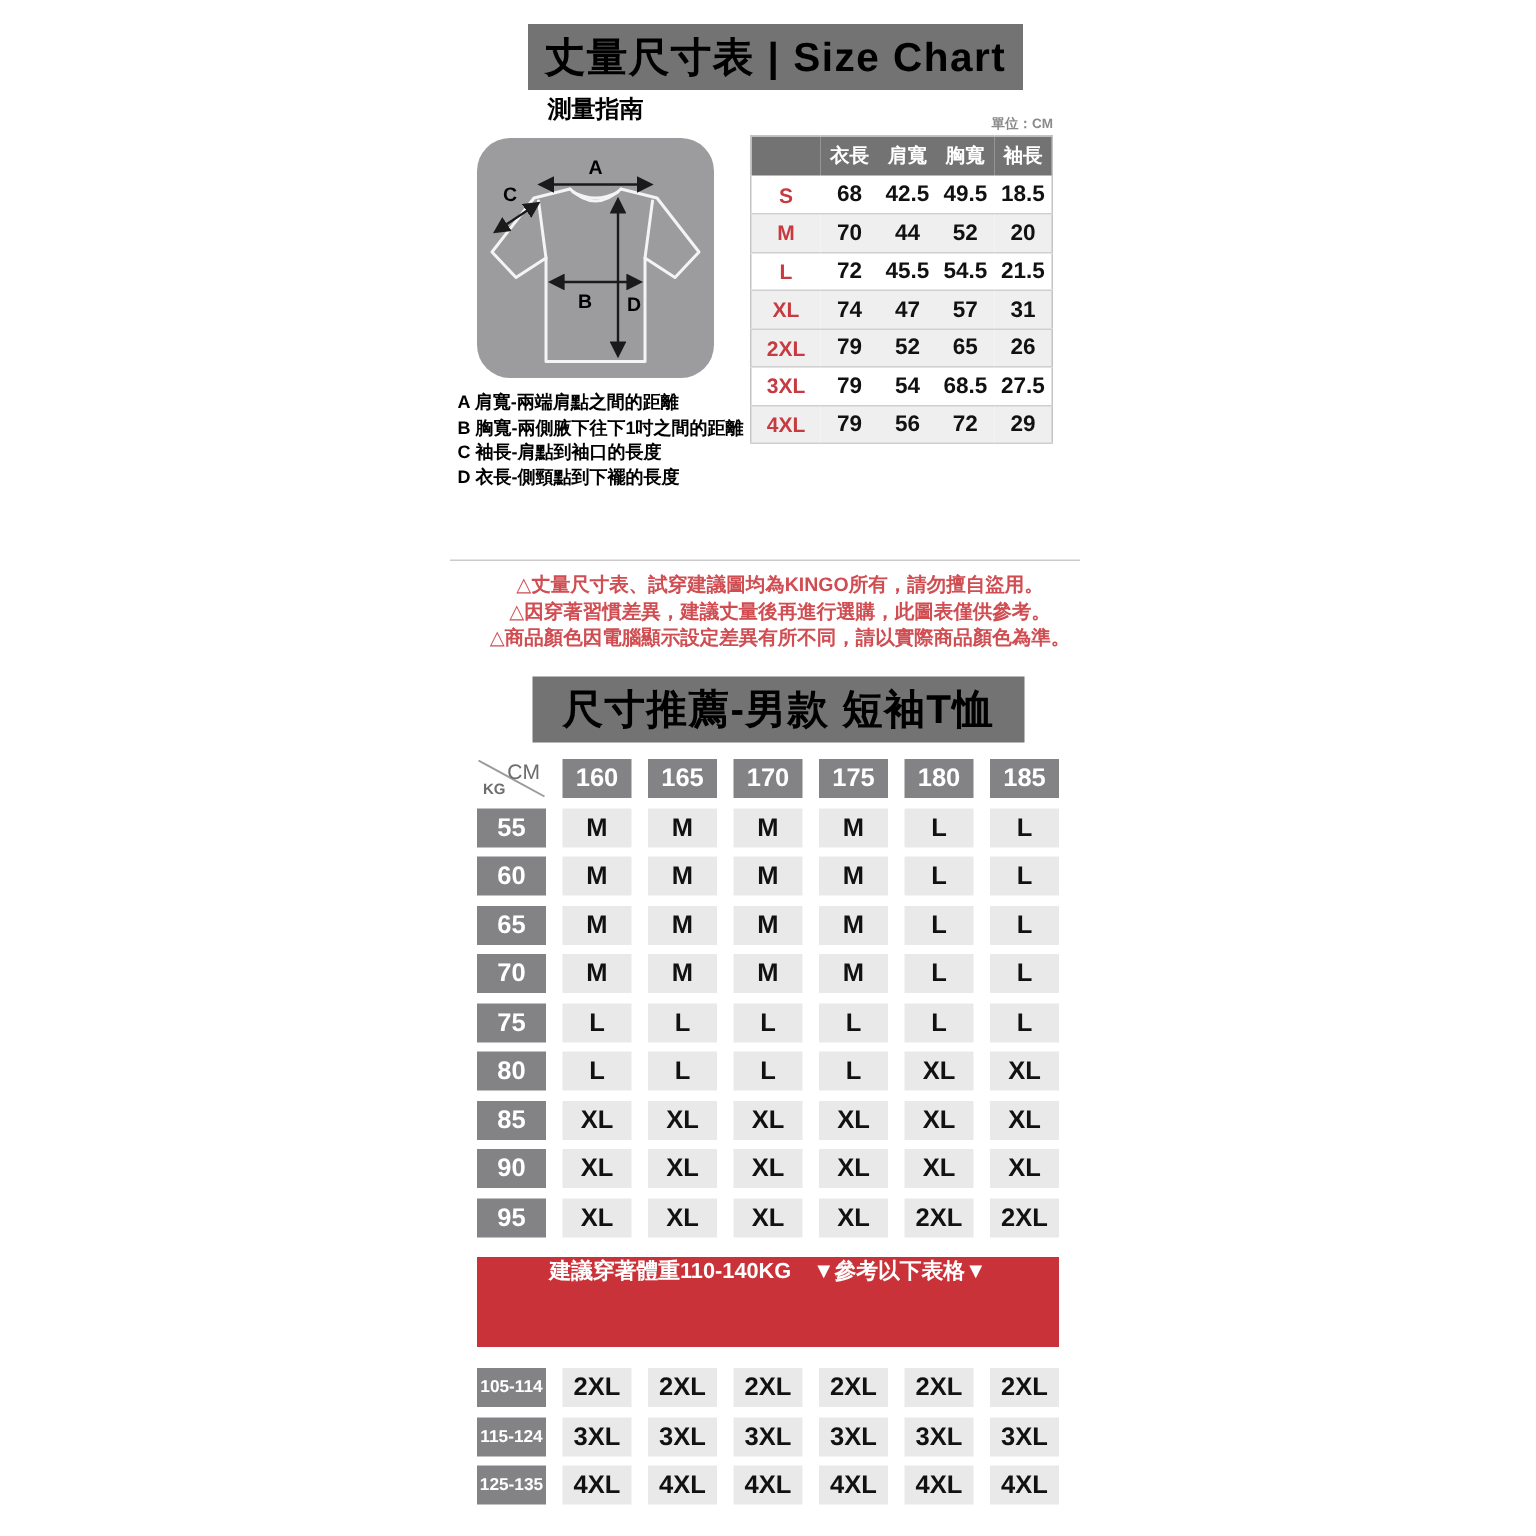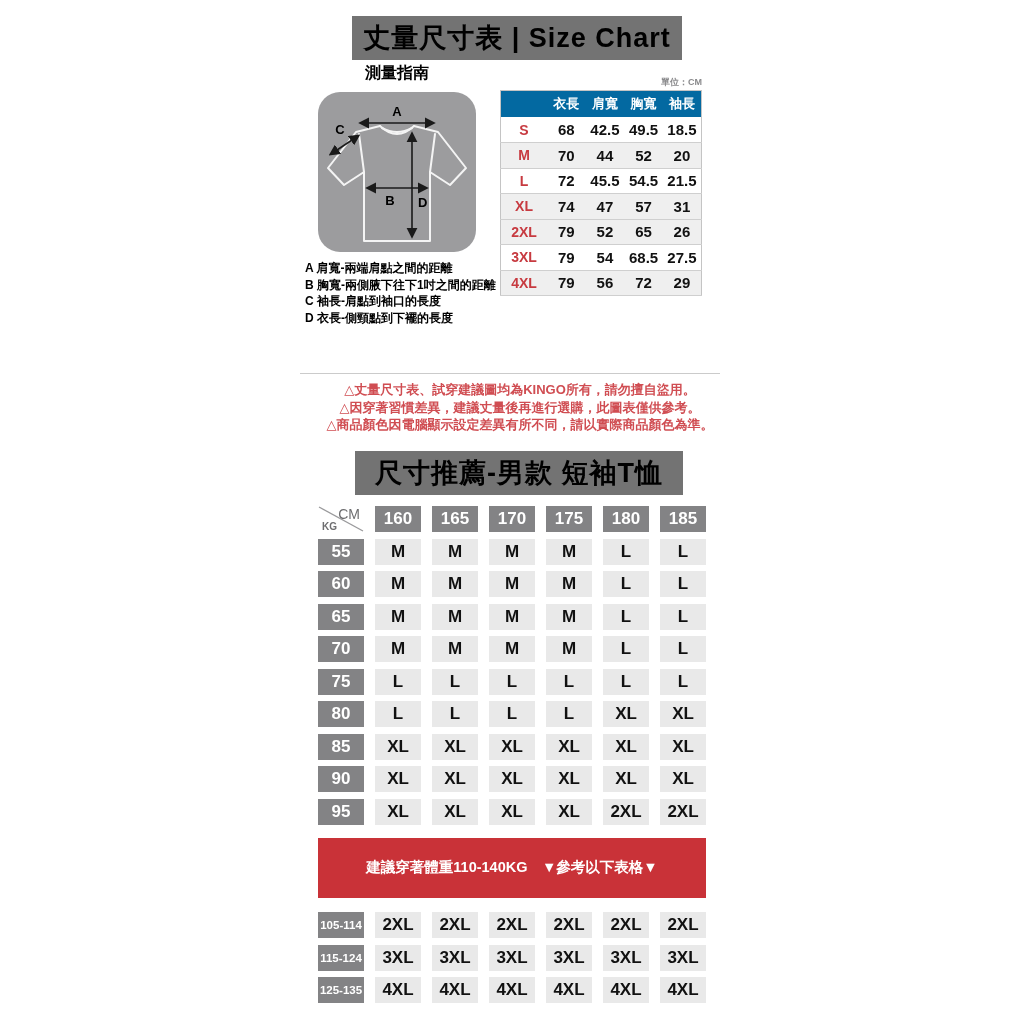--- a/index.html
+++ b/index.html
@@ -17,21 +17,21 @@
   .diagram{position:absolute;left:318px;top:92px;width:158px;height:160px;
            background:#9c9c9e;border-radius:22px;}
   .diagram svg{position:absolute;left:0;top:0;width:100%;height:100%;}
 
   .unit-label{position:absolute;left:500px;top:76px;width:202px;text-align:right;
               font-size:9px;font-weight:bold;color:#8a8a8c;}
 
   .size-table{position:absolute;left:500px;top:90px;width:202px;border-collapse:collapse;
               table-layout:fixed;border:1px solid #c4c4c4;}
   .size-table th,.size-table td{text-align:center;padding:0;}
-  .size-table thead th{background:#0369a1;color:#fff;font-size:13px;font-weight:bold;height:26px;margin-top:32px;}
+  .size-table thead th{background:#737373;color:#fff;font-size:13px;font-weight:bold;height:26px;margin-top:32px;}
   .size-table tbody tr{height:25.5px;border-bottom:1px solid #cfcfcf;}
   .size-table tbody tr.alt{background:#efefef;}
   .size-table tbody th{color:#c73a40;font-size:14px;font-weight:bold;}
   .size-table tbody td{color:#111;font-size:15px;font-weight:bold;}
   .size-table .c0{width:46px;}
 
   .legend{position:absolute;left:305px;top:260px;font-size:12px;font-weight:bold;
           line-height:16.5px;color:#000;}
   .disclaimer{position:absolute;left:300px;top:332px;width:424px;font-size:12.5px;
               font-weight:bold;line-height:17px;color:#2e2e2e;}
@@ -48,21 +48,21 @@
   .ghead.range{font-size:11.5px;letter-spacing:0;}
   .gcell{background:#e9e9e9;color:#111;font-size:17px;}
   .corner{position:relative;background:#fff;}
   .corner svg{position:absolute;left:0;top:0;width:100%;height:100%;}
   .corner .cm{position:absolute;top:0;right:4px;font-size:14px;font-weight:normal;color:#6d6d6f;}
   .corner .kg{position:absolute;bottom:0;left:4px;font-size:10px;font-weight:bold;color:#6d6d6f;}
 
   .banner{position:absolute;left:318px;top:838px;width:388px;height:60px;background:#c93238;
           color:#fff;text-align:center;}
   .banner-l1{margin-top:8px;font-size:19px;font-weight:bold;}
-  .banner-l2{margin-top:20px;font-size:14.5px;font-weight:bold;}
+  .banner-l2{margin-top:0;font-size:14.5px;font-weight:bold;}
 </style>
 </head>
 <body>
 
 <div class="canvas">
 
   <div class="title-bar">丈量尺寸表 | Size Chart</div>
 
   <div class="guide-title">測量指南</div>
 

